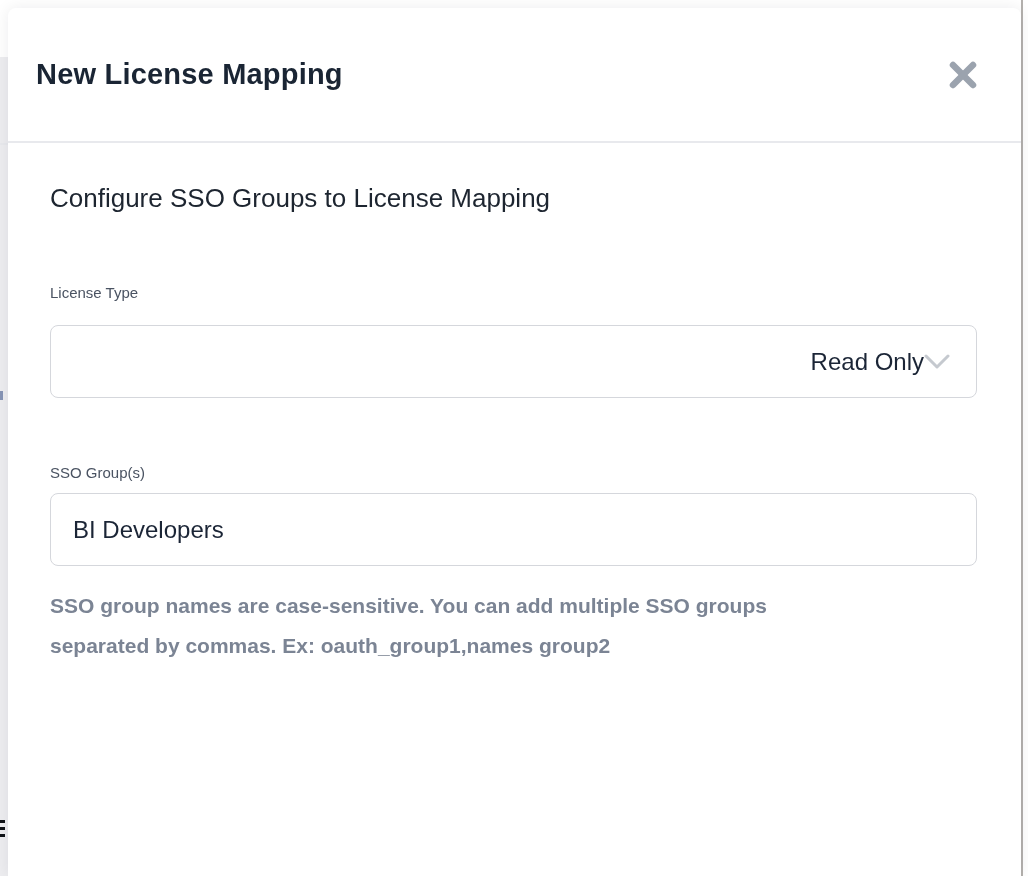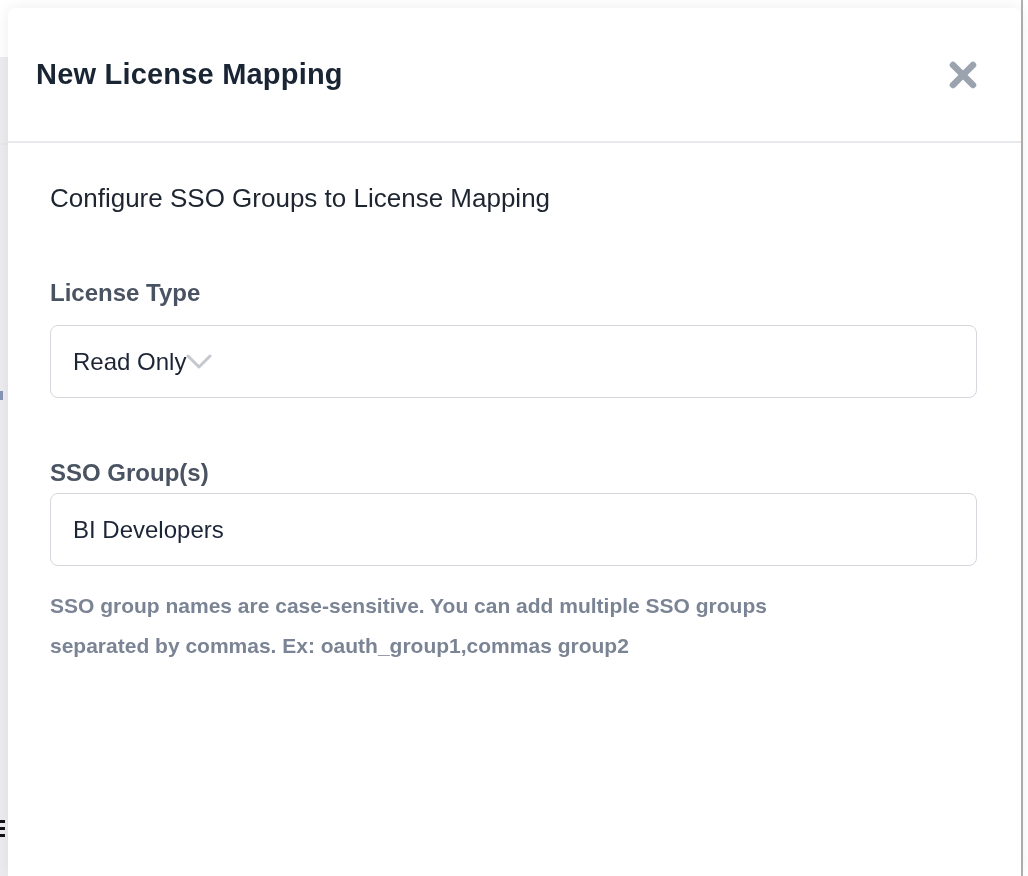--- a/index.html
+++ b/index.html
@@ -38,27 +38,27 @@
   }
   .modal-header{
     height:135px;display:flex;align-items:center;justify-content:space-between;
     padding:0 38px 0 28px;border-bottom:2px solid var(--header-divider);
   }
   .modal-title{font-size:29px;font-weight:700;color:var(--title-text);letter-spacing:.2px;}
   .close-btn{background:none;border:none;padding:4px;cursor:pointer;line-height:0;}
   .close-btn svg{stroke:var(--close-icon);}
   .modal-body{padding:42px 44px 0 42px;}
   .section-heading{font-size:26px;line-height:26px;color:var(--heading-text);font-weight:400;}
-  .field-label{display:block;font-size:24px;font-weight:700;line-height:24px;color:var(--label-text);}
+  .field-label{display:block;font-size:15px;font-weight:400;line-height:24px;color:var(--label-text);}
   .label-license{margin-top:70px;}
   .label-sso{margin-top:63px;}
   .select-box{
     margin-top:20px;height:73px;width:100%;
     border:1px solid var(--input-border);border-radius:8px;background:#fff;
-    display:flex;align-items:center;justify-content:flex-start;
+    display:flex;align-items:center;justify-content:flex-end;
     padding:0 26px 0 22px;cursor:pointer;
   }
   .select-value{font-size:24px;color:var(--value-text);}
   .select-box svg{stroke:var(--chevron-icon);flex-shrink:0;}
   .text-input{
     display:block;margin-top:8px;height:73px;width:100%;
     border:1px solid var(--input-border);border-radius:8px;background:#fff;
     padding:0 22px;font-size:24px;color:var(--value-text);
     font-family:inherit;outline:none;
   }
@@ -97,16 +97,16 @@
       <span class="select-value">Read Only</span>
       <svg width="26" height="16" viewBox="0 0 26 16" fill="none" stroke-width="3" stroke-linecap="round" stroke-linejoin="round">
         <path d="M2 2 L13 13 L24 2"></path>
       </svg>
     </div>
 
     <label class="field-label label-sso">SSO Group(s)</label>
     <input class="text-input" type="text" value="BI Developers" style="">
     <div class="helper">
       <div>SSO group names are case-sensitive. You can add multiple SSO groups</div>
-      <div>separated by commas. Ex: oauth_group1,commas group2</div>
+      <div>separated by commas. Ex: oauth_group1,names group2</div>
     </div>
   </div>
 </div>
 
 </body></html>

